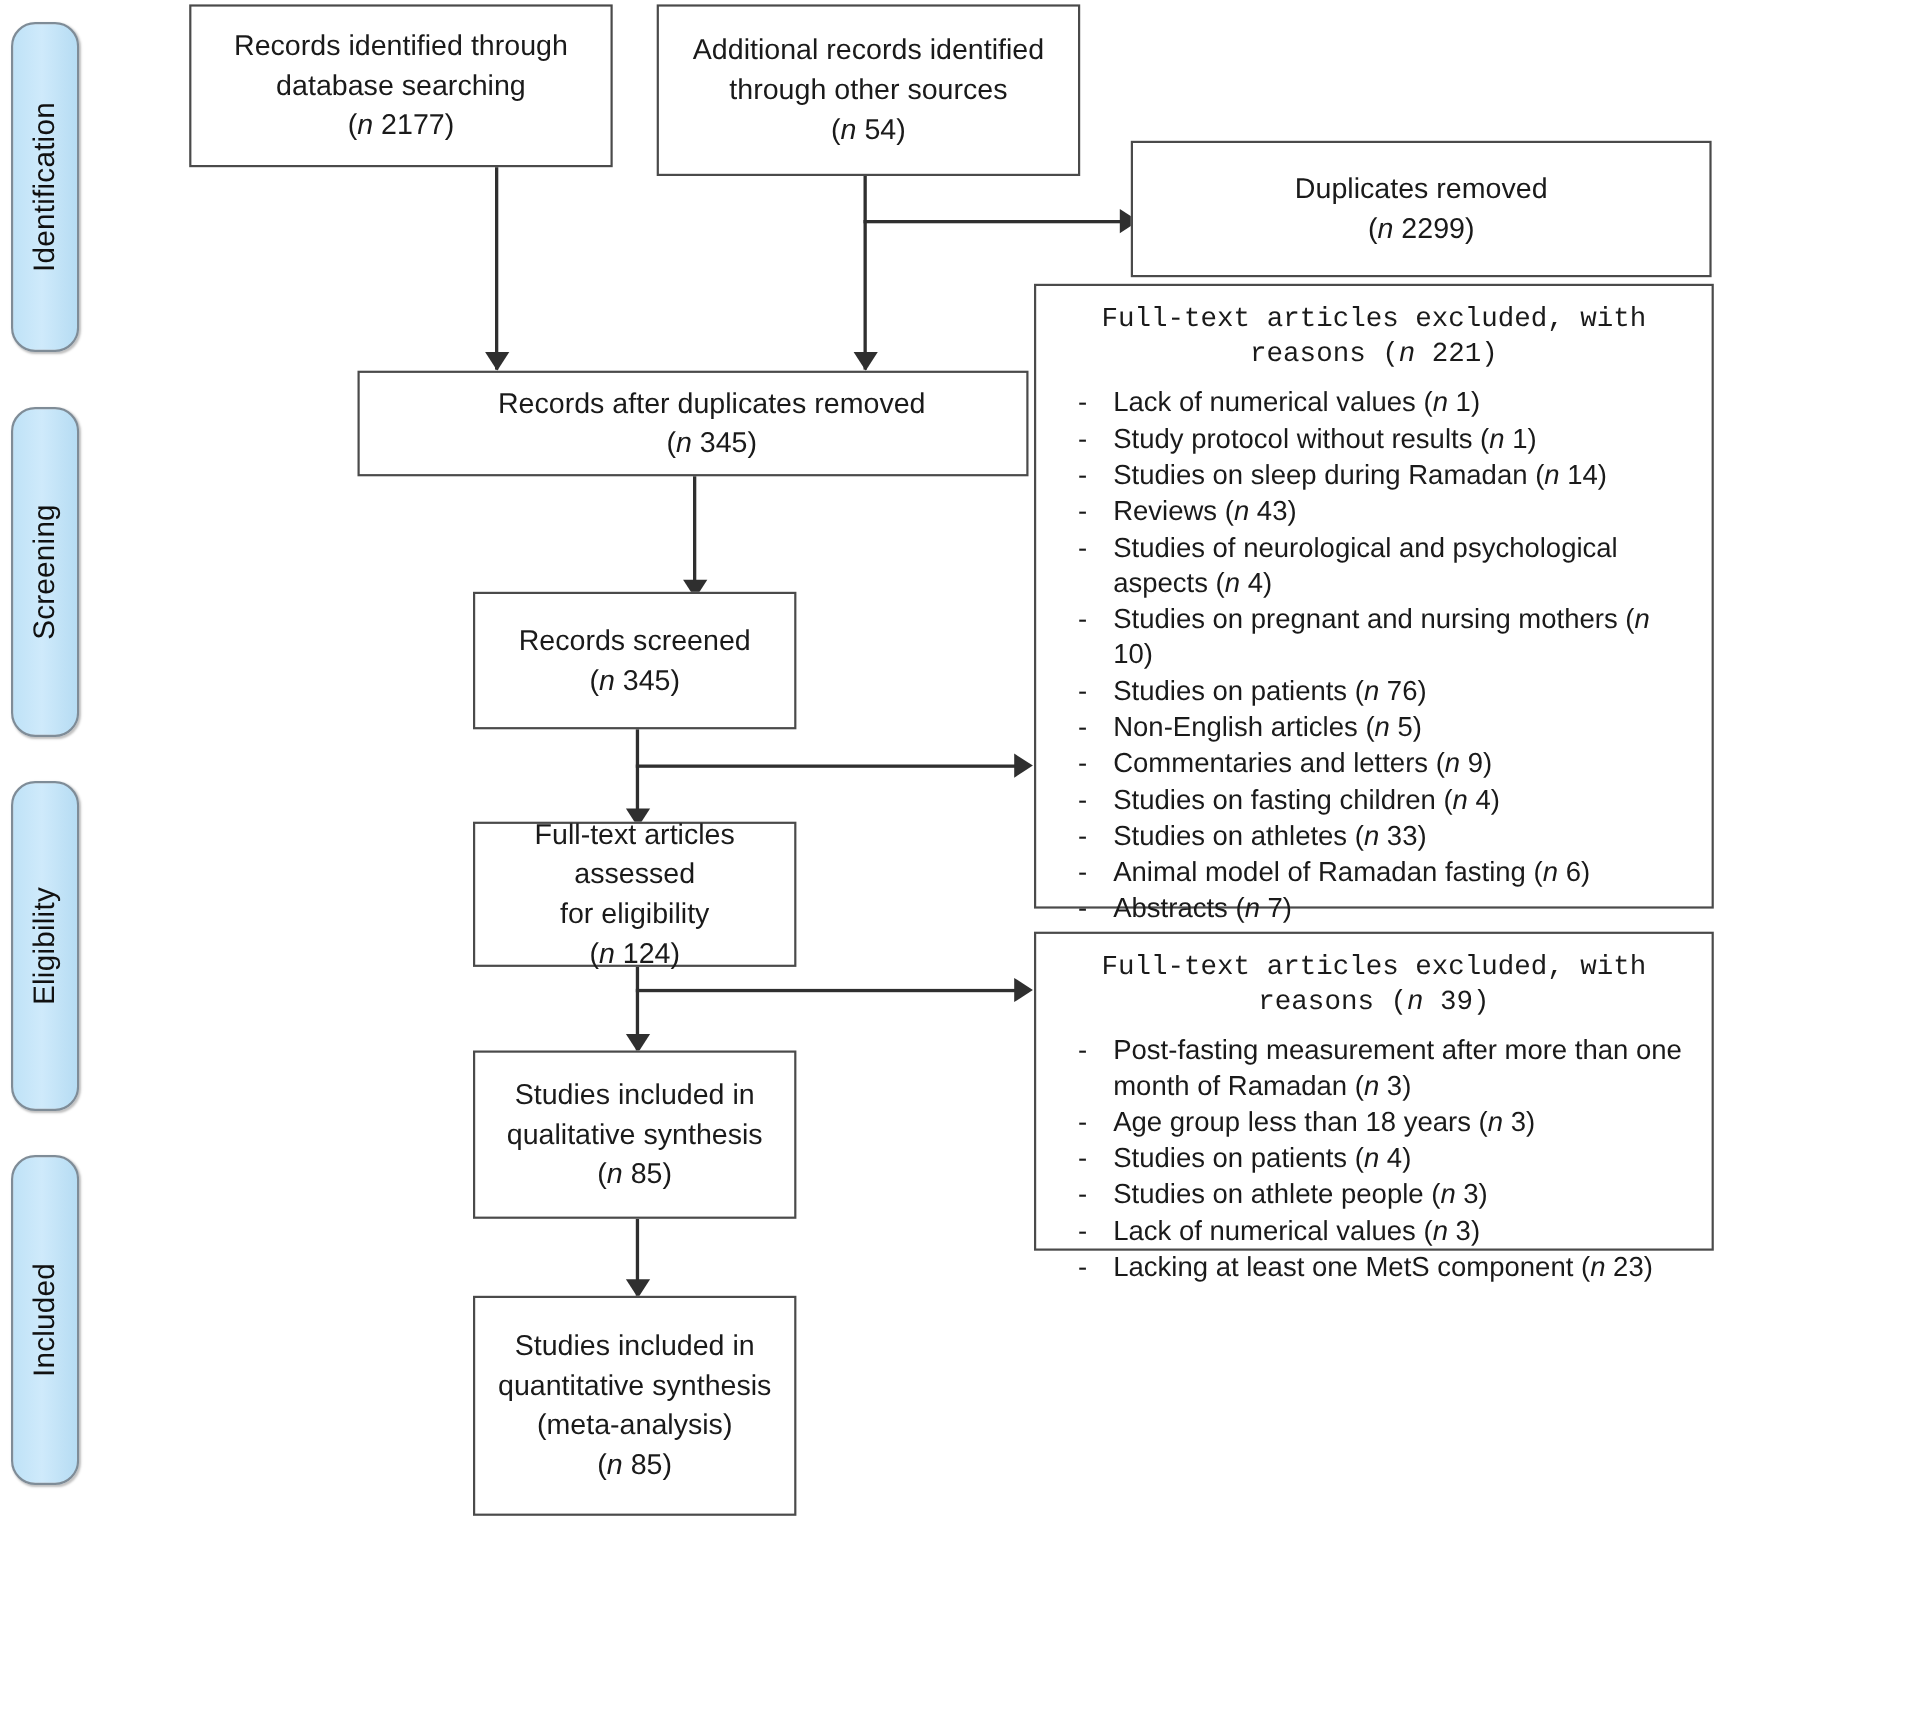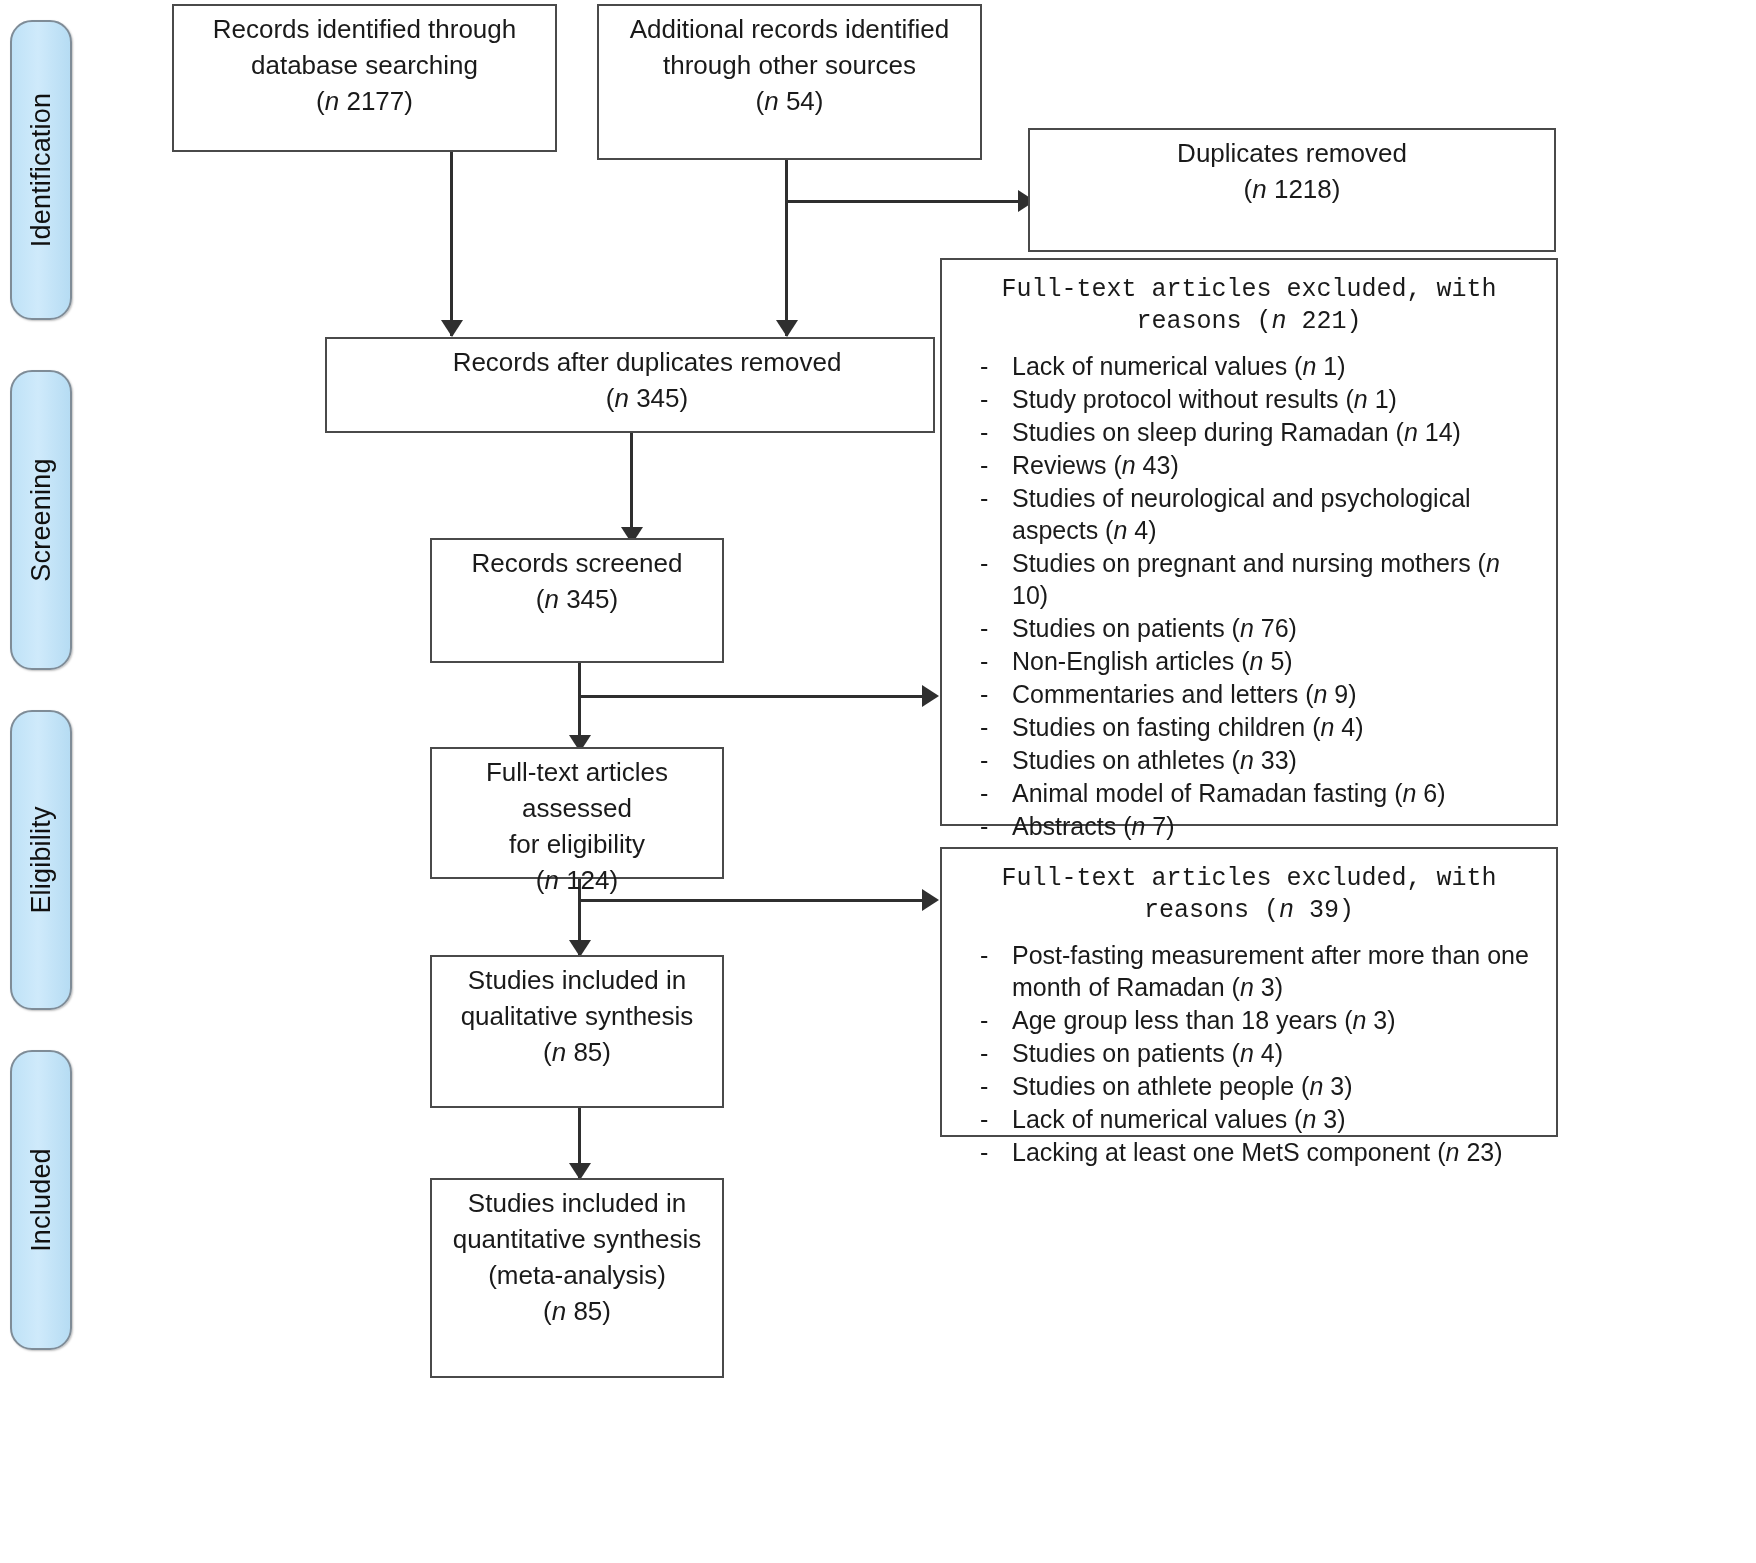--- a/index.html
+++ b/index.html
@@ -39,21 +39,21 @@
     color: #111111;
   }
 
   
   .flow-box {
     position: absolute;
     box-sizing: border-box;
     background: #ffffff;
     border: 2px solid #4a4a4a;
     display: flex;
-    align-items: flex-start;
+    align-items: center;
     justify-content: center;
     text-align: center;
     line-height: 1.38;
     font-size: 26px;
     padding: 6px 10px;
   }
   .flow-box .box-text { width: 100%; }
   .flow-box .line { display: block; }
   em.n { font-style: italic; }
 
@@ -173,21 +173,21 @@
     <span class="box-text">
       <span class="line">Additional records identified</span>
       <span class="line">through other sources</span>
       <span class="line"><span>(</span><em class="n">n</em><span> 54)</span></span>
     </span>
   </div>
 
   <div class="flow-box" style="left:1028px; top:128px; width:528px; height:124px;">
     <span class="box-text">
       <span class="line">Duplicates removed</span>
-      <span class="line"><span>(</span><em class="n">n</em><span> 1218)</span></span>
+      <span class="line"><span>(</span><em class="n">n</em><span> 2299)</span></span>
     </span>
   </div>
 
   <div class="flow-box" style="left:325px; top:337px; width:610px; height:96px;padding-left:44px;">
     <span class="box-text">
       <span class="line">Records after duplicates removed</span>
       <span class="line"><span>(</span><em class="n">n</em><span> 345)</span></span>
     </span>
   </div>
 

